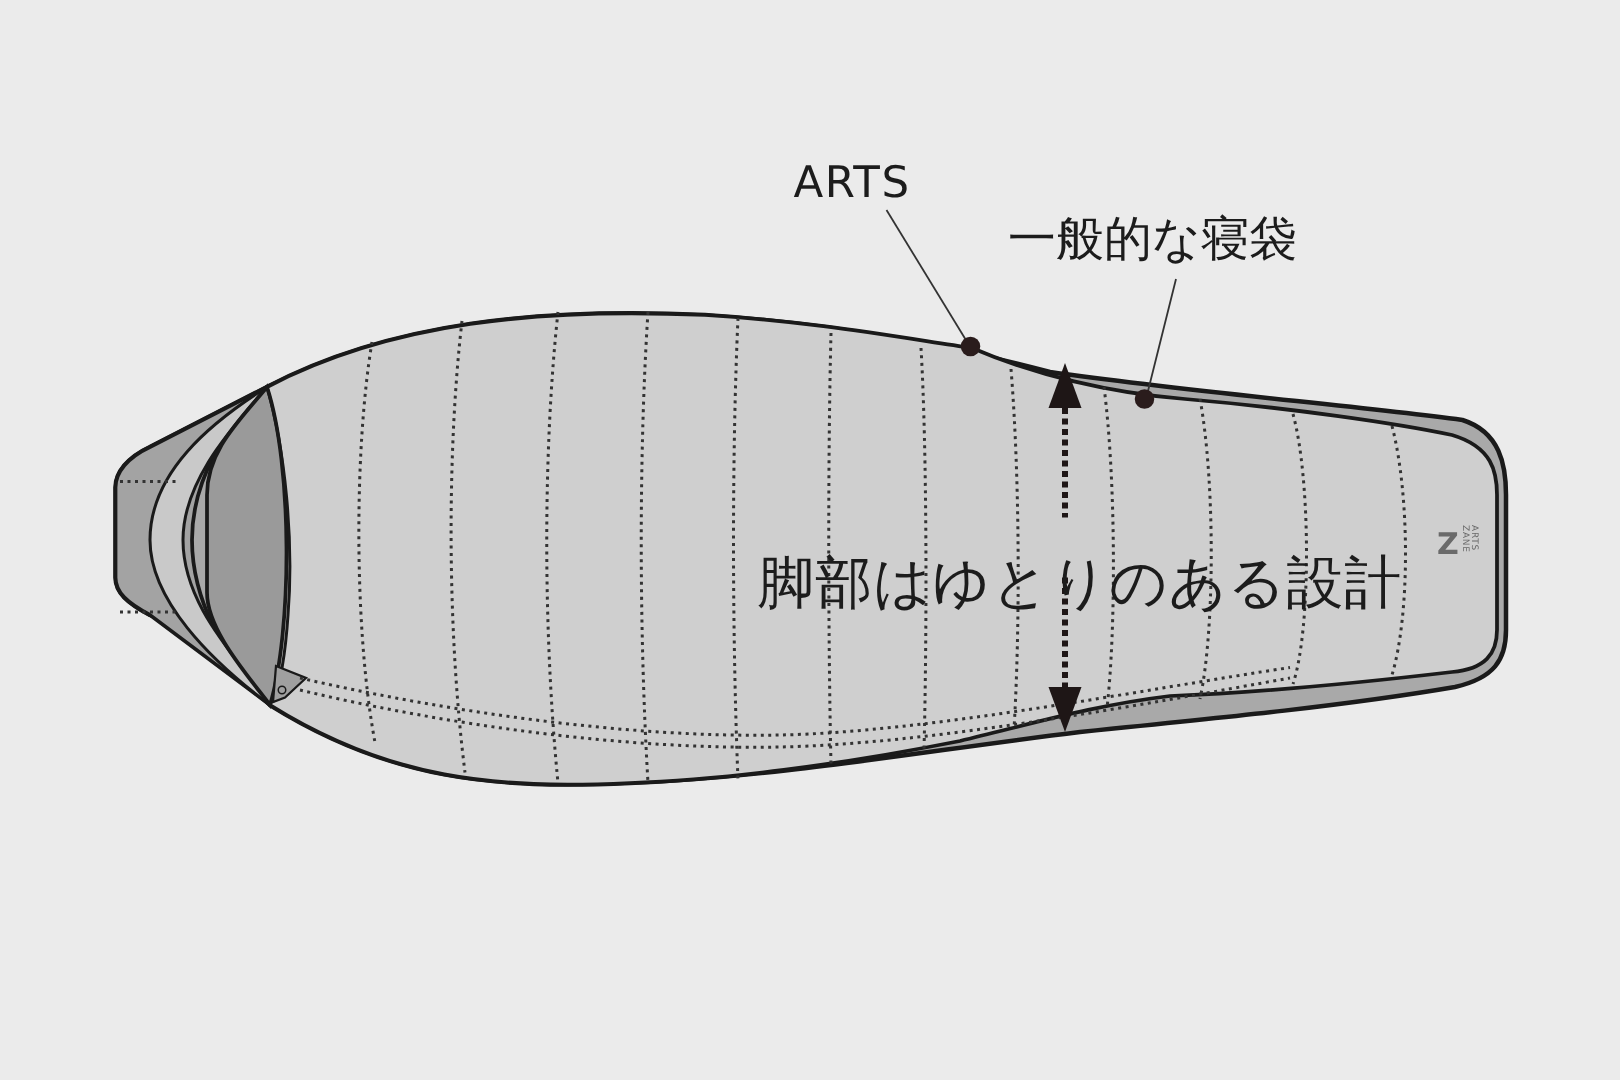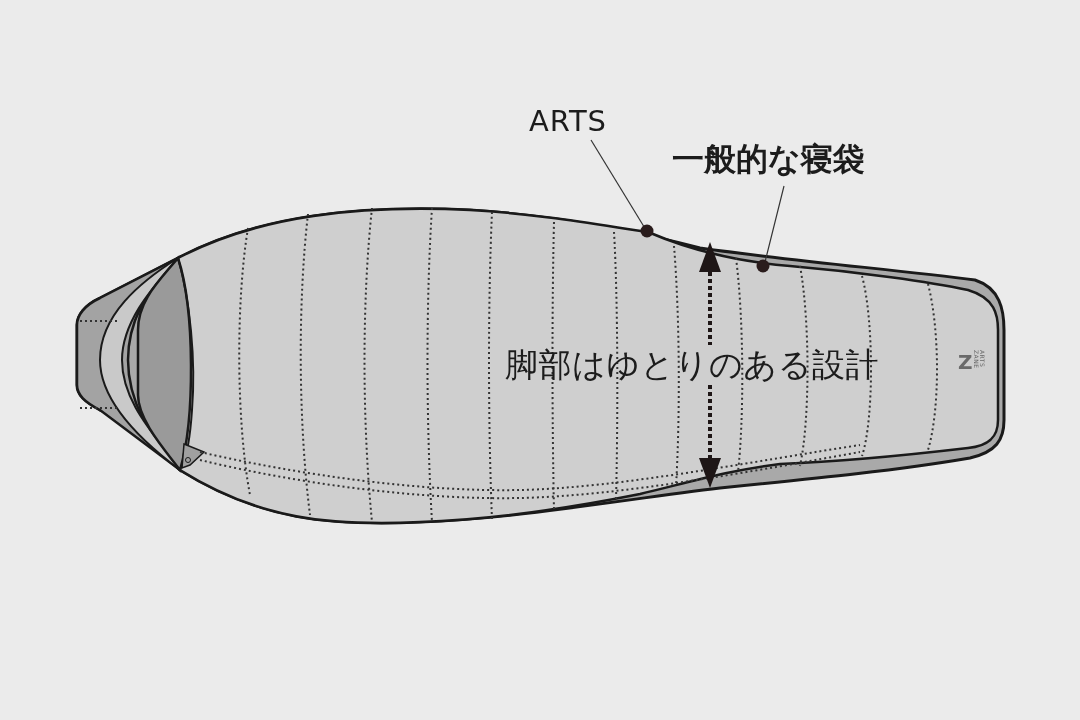--- a/index.html
+++ b/index.html
@@ -1,21 +1,21 @@
 <!DOCTYPE html>
 <html><head>
 <meta charset="utf-8">
 <style>
   html,body{margin:0;padding:0;}
   body{width:1080px;height:720px;background:#ebebeb;position:relative;overflow:hidden;font-family:"DejaVu Sans",sans-serif;}
   #diagram{position:absolute;left:0;top:0;}
   .label{position:absolute;color:#1c1c1c;white-space:nowrap;}
   #kumo-label{left:529px;top:104px;font-size:29px;letter-spacing:1px;font-family:"DejaVu Sans",sans-serif;}
-  #general-label{left:672px;top:138px;font-size:32px;font-weight:bold;}
-  #main-caption{left:505px;top:343px;font-size:33px;letter-spacing:0.5px;}
+  #general-label{left:672px;top:138px;font-size:32px;}
+  #main-caption{left:505px;top:363px;font-size:38px;letter-spacing:0.5px;}
   #brand-logo{position:absolute;left:958px;top:348px;width:28px;height:30px;}
   .logo-text{position:absolute;font-size:6px;color:#6a6a6a;writing-mode:vertical-rl;line-height:6px;letter-spacing:0.5px;}
 </style>
 </head>
 <body>
 
 <svg id="diagram" width="1080" height="720" viewBox="0 0 1080 720" xmlns="http://www.w3.org/2000/svg">
 
   <path d="M178,258 C260,215 360,205 470,210 C560,216 640,232 700,248 C800,262 900,270 975,280 C1000,288 1004,310 1004,330 L1004,420 C1004,440 996,452 970,458 C900,470 820,478 720,488 C620,500 520,518 420,522 C330,526 260,520 180,470 L130,420 L100,410 C85,402 77,395 77,385 L77,325 C77,315 85,305 100,298 Z" fill="#a9a9a9" stroke="#1a1a1a" stroke-width="3"></path>
 

